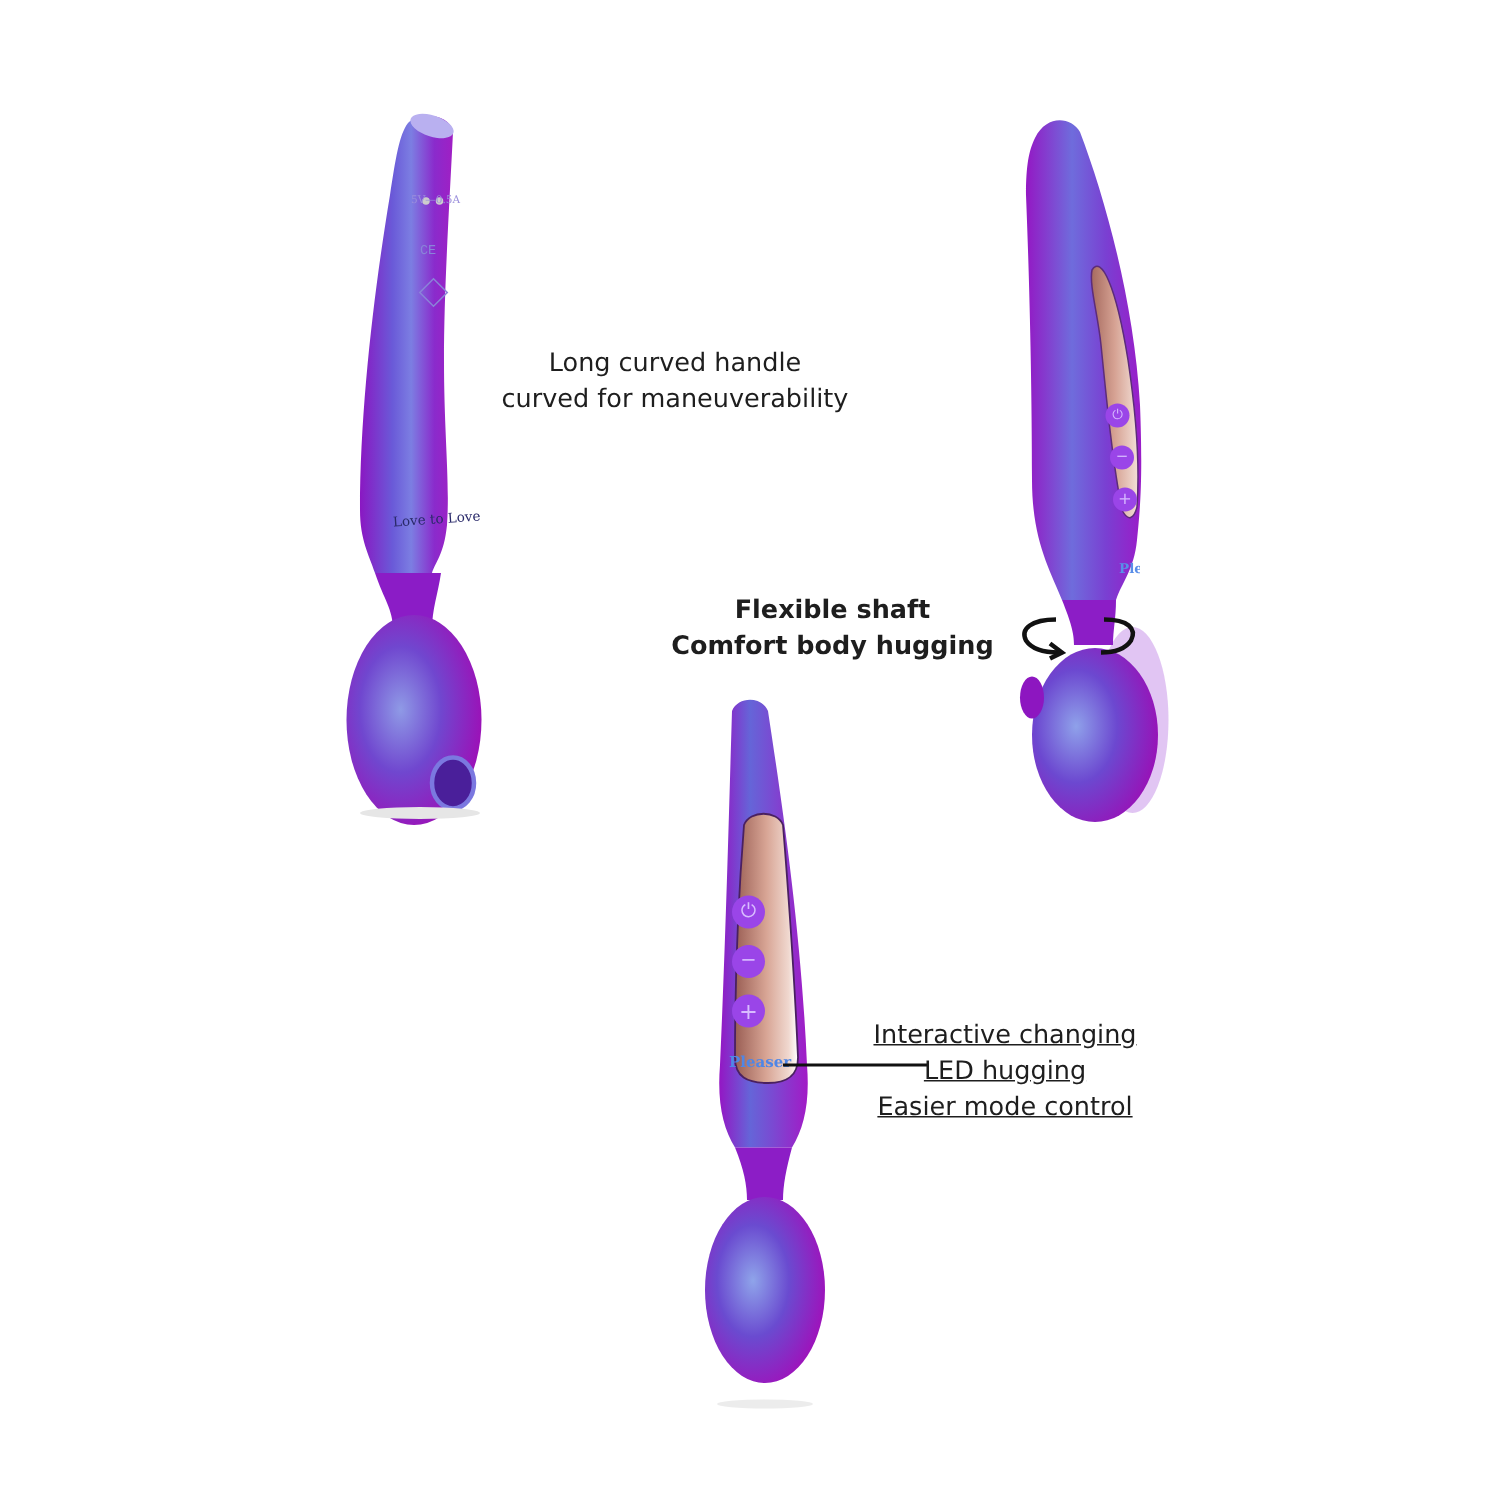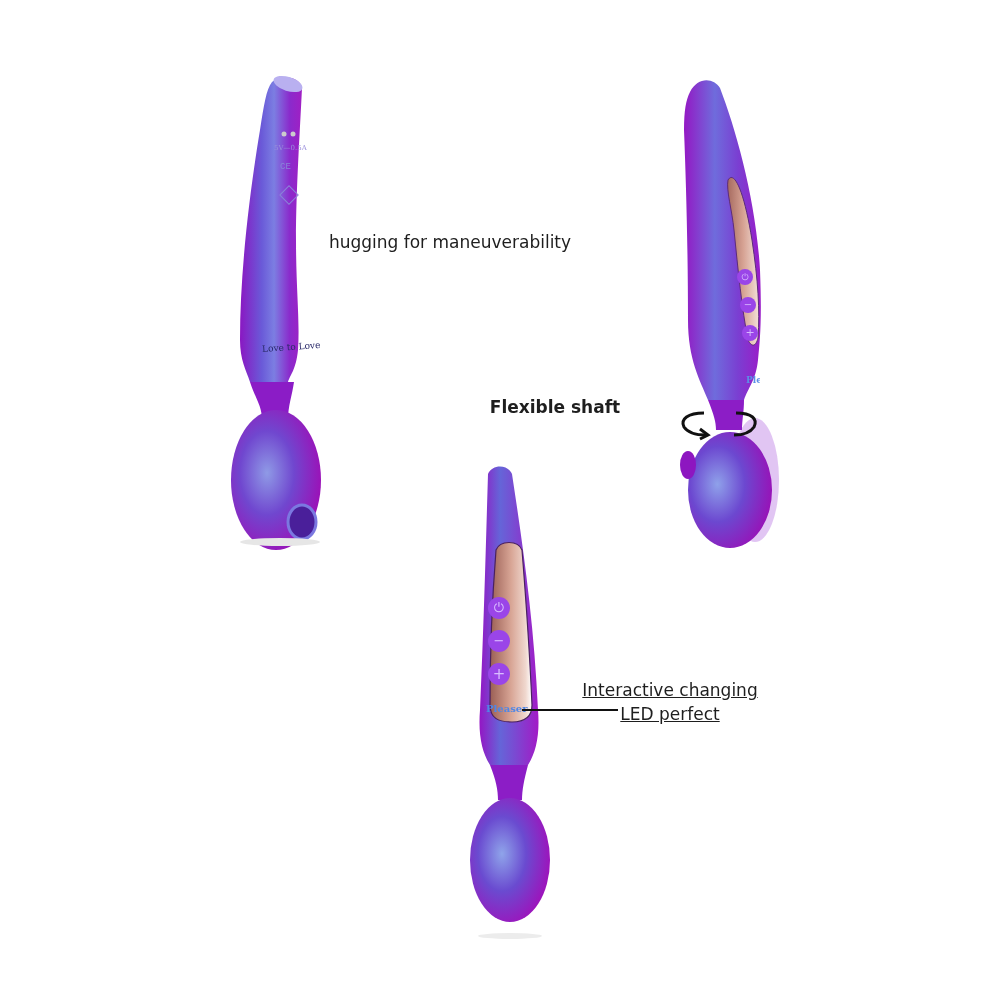--- a/index.html
+++ b/index.html
@@ -40,28 +40,29 @@
     <circle cx="93" cy="64" r="2.5" fill="#ccc"></circle>
 
     <path d="M50,312 C56,330 62,336 62,350 L88,350 C88,336 92,326 94,312 Z" fill="#8b1cc6"></path>
 
     <ellipse cx="76" cy="410" rx="45" ry="70" fill="url(#headGradA)"></ellipse>
 
     <ellipse cx="102" cy="452" rx="14" ry="17" fill="#4a1f9a" stroke="#7b78e0" stroke-width="3"></ellipse>
 
     <ellipse cx="80" cy="472" rx="40" ry="4" fill="#e6e6e6"></ellipse>
   </svg>
-  <span style="position:absolute; left:74px; top:74px; font-size:7px; color:#9b8fdc; font-family:'DejaVu Serif', serif;">5V—0.5A</span>
+  <span style="position:absolute; left:74px; top:59px; font-size:7px; color:#9b8fdc; font-family:'DejaVu Serif', serif;">5V—0.5A</span>
   <span style="position:absolute; left:80px; top:92px; font-size:9px; color:#8a84d8; font-family:Liberation Mono, monospace;">CE</span>
   <span style="position:absolute; left:82px; top:118px; width:12px; height:12px; border:1px solid #8a84d8; transform:rotate(45deg);"></span>
   <span style="position:absolute; left:62px; top:272px; font-size:9px; color:#2a2a6a; font-family:'DejaVu Serif', serif; transform:rotate(-4deg);">Love to Love</span>
 </div>
 
 <div class="caption" style="left:305px; top:230px; width:290px;">
-  <div>hugging for maneuverability</div>
+  <div>Long curved handle</div>
+  <div>curved for maneuverability</div>
 </div>
 
 <div class="device" style="left:660px; top:70px;">
   <svg width="140" height="490" viewBox="0 0 140 490">
     <defs>
       <linearGradient id="bodyGradB" x1="0" y1="0" x2="1" y2="0">
         <stop offset="0" stop-color="#9418c4"></stop>
         <stop offset="0.4" stop-color="#6f6cdc"></stop>
         <stop offset="0.7" stop-color="#7a3fd2"></stop>
         <stop offset="1" stop-color="#9a1cc8"></stop>
@@ -98,20 +99,21 @@
 
   <svg style="position:absolute; left:18px; top:335px;" width="84" height="36" viewBox="0 0 84 36">
     <path d="M58,8 C74,8 80,14 76,22 C72,28 64,30 56,30" fill="none" stroke="#111" stroke-width="3"></path>
     <path d="M26,8 C10,8 2,14 6,22 C10,28 18,30 28,30" fill="none" stroke="#111" stroke-width="3"></path>
     <path d="M22,24 L30,30 L22,34" fill="none" stroke="#111" stroke-width="3"></path>
   </svg>
 </div>
 
 <div class="caption" style="left:440px; top:395px; width:230px;font-weight:bold;">
   <div>Flexible shaft</div>
+  <div>Comfort body hugging</div>
 </div>
 
 <div class="device" style="left:450px; top:460px;">
   <svg width="120" height="490" viewBox="0 0 120 490">
     <defs>
       <linearGradient id="bodyGradC" x1="0" y1="0" x2="1" y2="0">
         <stop offset="0" stop-color="#9416c4"></stop>
         <stop offset="0.35" stop-color="#6565d8"></stop>
         <stop offset="0.6" stop-color="#7a4ad2"></stop>
         <stop offset="1" stop-color="#a21ac6"></stop>
@@ -143,14 +145,15 @@
   <span style="position:absolute; left:38px; top:137px; width:22px; height:22px; border-radius:50%; background:#9a45e8; color:#d8bcff; font-size:13px; line-height:22px; text-align:center;">⏻</span>
   <span style="position:absolute; left:38px; top:170px; width:22px; height:22px; border-radius:50%; background:#9a45e8; color:#d8bcff; font-size:13px; line-height:22px; text-align:center;">−</span>
   <span style="position:absolute; left:38px; top:203px; width:22px; height:22px; border-radius:50%; background:#9a45e8; color:#d8bcff; font-size:15px; line-height:22px; text-align:center;">+</span>
   <span style="position:absolute; left:36px; top:243px; font-size:10px; font-weight:bold; color:#4f86e6; font-family:'DejaVu Serif', serif;">Pleaser</span>
 </div>
 
 <div class="callout-line" style="left:522px; top:709px; width:96px;"></div>
 
 <div class="caption" style="left:560px; top:678px; width:220px;text-decoration:underline;">
   <div>Interactive changing</div>
-  <div>LED perfect</div>
+  <div>LED hugging</div>
+  <div>Easier mode control</div>
 </div>
 
 </body></html>

